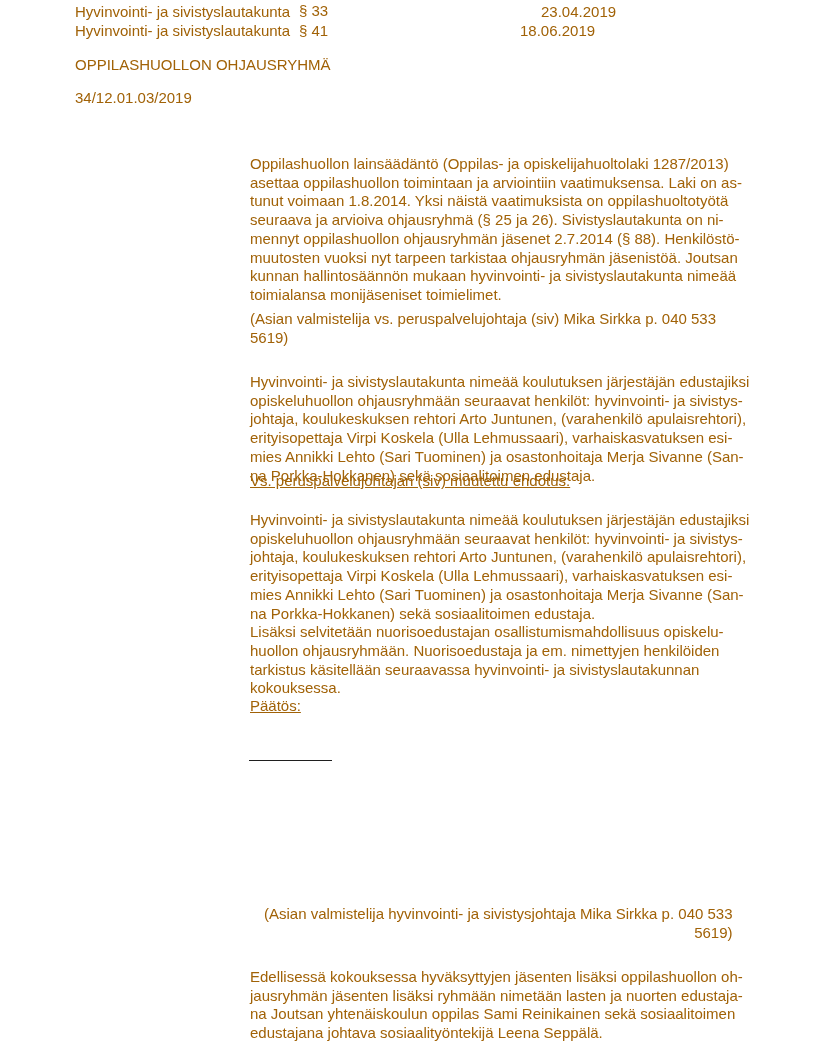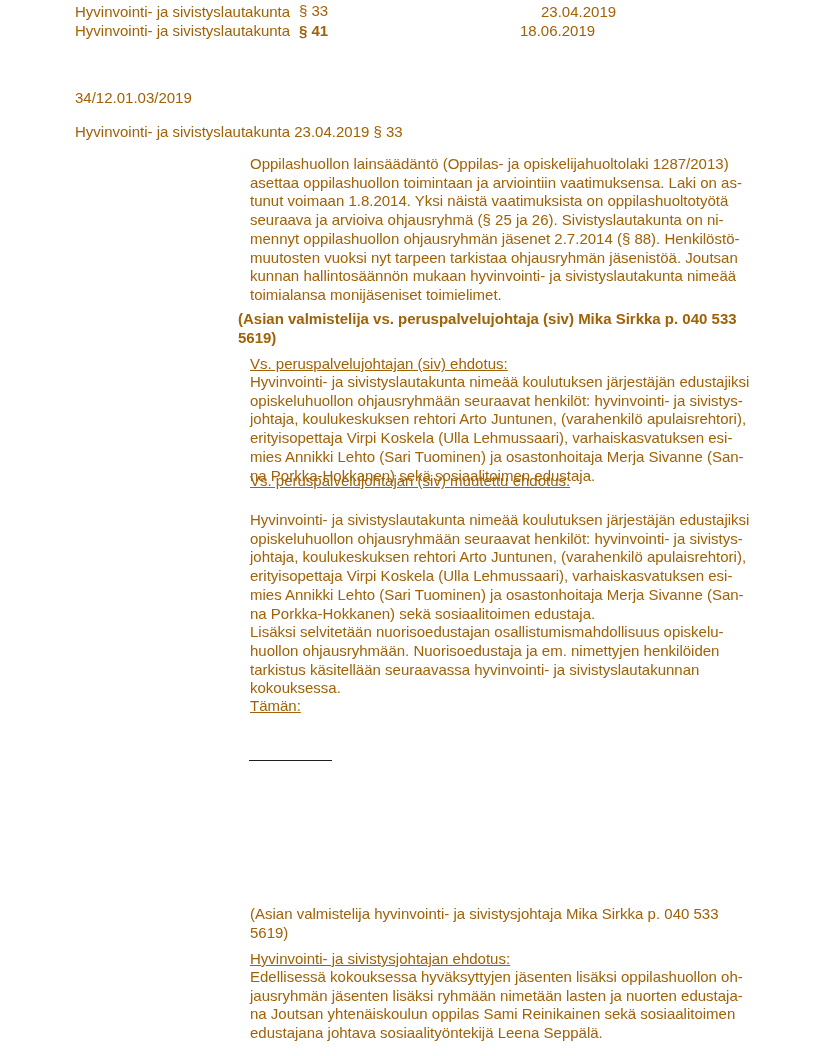--- a/index.html
+++ b/index.html
@@ -33,63 +33,61 @@
 </head>
 <body>
 
 <div class="page">
 
   <div class="txt" style="left:75px; top:3px;">Hyvinvointi- ja sivistyslautakunta</div>
   <div class="txt" style="left:299px; top:2px;">§ 33</div>
   <div class="txt" style="left:520px; top:3px;margin-left:21px;">23.04.2019</div>
 
   <div class="txt" style="left:75px; top:22px;">Hyvinvointi- ja sivistyslautakunta</div>
-  <div class="txt" style="left:299px; top:22px;font-weight:bold;">§ 41</div>
+  <div class="txt" style="left:299px; top:22px;">§ 41</div>
   <div class="txt" style="left:520px; top:22px;text-align:center;">18.06.2019</div>
 
+  <div class="txt" style="left:75px; top:56px;">OPPILASHUOLLON OHJAUSRYHMÄ</div>
   <div class="txt" style="left:75px; top:89px;">34/12.01.03/2019</div>
 
-  <div class="txt" style="left:75px; top:123px;">Hyvinvointi- ja sivistyslautakunta 23.04.2019 § 33</div>
   <div class="txt" style="left:250px; top:155px;">Oppilashuollon lainsäädäntö (Oppilas- ja opiskelijahuoltolaki 1287/2013)
 asettaa oppilashuollon toimintaan ja arviointiin vaatimuksensa. Laki on as-
 tunut voimaan 1.8.2014. Yksi näistä vaatimuksista on oppilashuoltotyötä
 seuraava ja arvioiva ohjausryhmä (§ 25 ja 26). Sivistyslautakunta on ni-
 mennyt oppilashuollon ohjausryhmän jäsenet 2.7.2014 (§ 88). Henkilöstö-
 muutosten vuoksi nyt tarpeen tarkistaa ohjausryhmän jäsenistöä. Joutsan
 kunnan hallintosäännön mukaan hyvinvointi- ja sivistyslautakunta nimeää
 toimialansa monijäseniset toimielimet.</div>
-  <div class="txt" style="left:238px; top:310px;font-weight:bold;">(Asian valmistelija vs. peruspalvelujohtaja (siv) Mika Sirkka p. 040 533
+  <div class="txt" style="left:250px; top:310px;">(Asian valmistelija vs. peruspalvelujohtaja (siv) Mika Sirkka p. 040 533
 5619)</div>
 
-  <div class="txt u" style="left:250px; top:355px;">Vs. peruspalvelujohtajan (siv) ehdotus:</div>
   <div class="txt" style="left:250px; top:373px;">Hyvinvointi- ja sivistyslautakunta nimeää koulutuksen järjestäjän edustajiksi
 opiskeluhuollon ohjausryhmään seuraavat henkilöt: hyvinvointi- ja sivistys-
 johtaja, koulukeskuksen rehtori Arto Juntunen, (varahenkilö apulaisrehtori),
 erityisopettaja Virpi Koskela (Ulla Lehmussaari), varhaiskasvatuksen esi-
 mies Annikki Lehto (Sari Tuominen) ja osastonhoitaja Merja Sivanne (San-
 na Porkka-Hokkanen) sekä sosiaalitoimen edustaja.</div>
 
   <div class="txt u" style="left:250px; top:472px;">Vs. peruspalvelujohtajan (siv) muutettu ehdotus:</div>
   <div class="txt" style="left:250px; top:511px;">Hyvinvointi- ja sivistyslautakunta nimeää koulutuksen järjestäjän edustajiksi
 opiskeluhuollon ohjausryhmään seuraavat henkilöt: hyvinvointi- ja sivistys-
 johtaja, koulukeskuksen rehtori Arto Juntunen, (varahenkilö apulaisrehtori),
 erityisopettaja Virpi Koskela (Ulla Lehmussaari), varhaiskasvatuksen esi-
 mies Annikki Lehto (Sari Tuominen) ja osastonhoitaja Merja Sivanne (San-
 na Porkka-Hokkanen) sekä sosiaalitoimen edustaja.
 Lisäksi selvitetään nuorisoedustajan osallistumismahdollisuus opiskelu-
 huollon ohjausryhmään. Nuorisoedustaja ja em. nimettyjen henkilöiden
 tarkistus käsitellään seuraavassa hyvinvointi- ja sivistyslautakunnan
 kokouksessa.</div>
 
-  <div class="txt u" style="left:250px; top:697px;">Tämän:</div>
+  <div class="txt u" style="left:250px; top:697px;">Päätös:</div>
 
   <div class="sep" style="left:249px; top:760px; width:83px;"></div>
 
-  <div class="txt" style="left:250px; top:905px;">(Asian valmistelija hyvinvointi- ja sivistysjohtaja Mika Sirkka p. 040 533
+  <div class="txt" style="left:264px; top:905px;text-align:right;">(Asian valmistelija hyvinvointi- ja sivistysjohtaja Mika Sirkka p. 040 533
 5619)</div>
 
-  <div class="txt u" style="left:250px; top:950px;">Hyvinvointi- ja sivistysjohtajan ehdotus:</div>
   <div class="txt" style="left:250px; top:968px;">Edellisessä kokouksessa hyväksyttyjen jäsenten lisäksi oppilashuollon oh-
 jausryhmän jäsenten lisäksi ryhmään nimetään lasten ja nuorten edustaja-
 na Joutsan yhtenäiskoulun oppilas Sami Reinikainen sekä sosiaalitoimen
 edustajana johtava sosiaalityöntekijä Leena Seppälä.</div>
 
 </div>
 
 </body></html>

